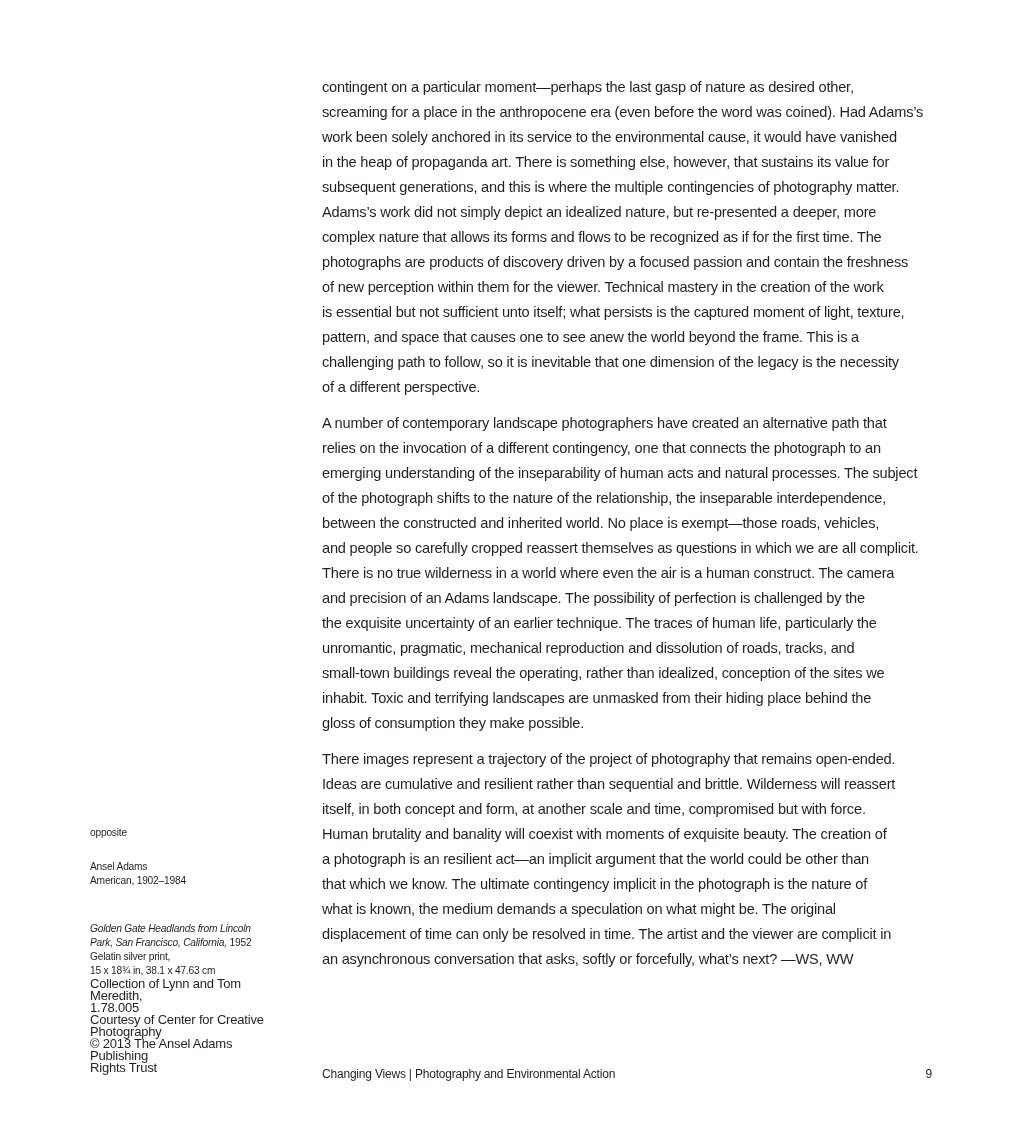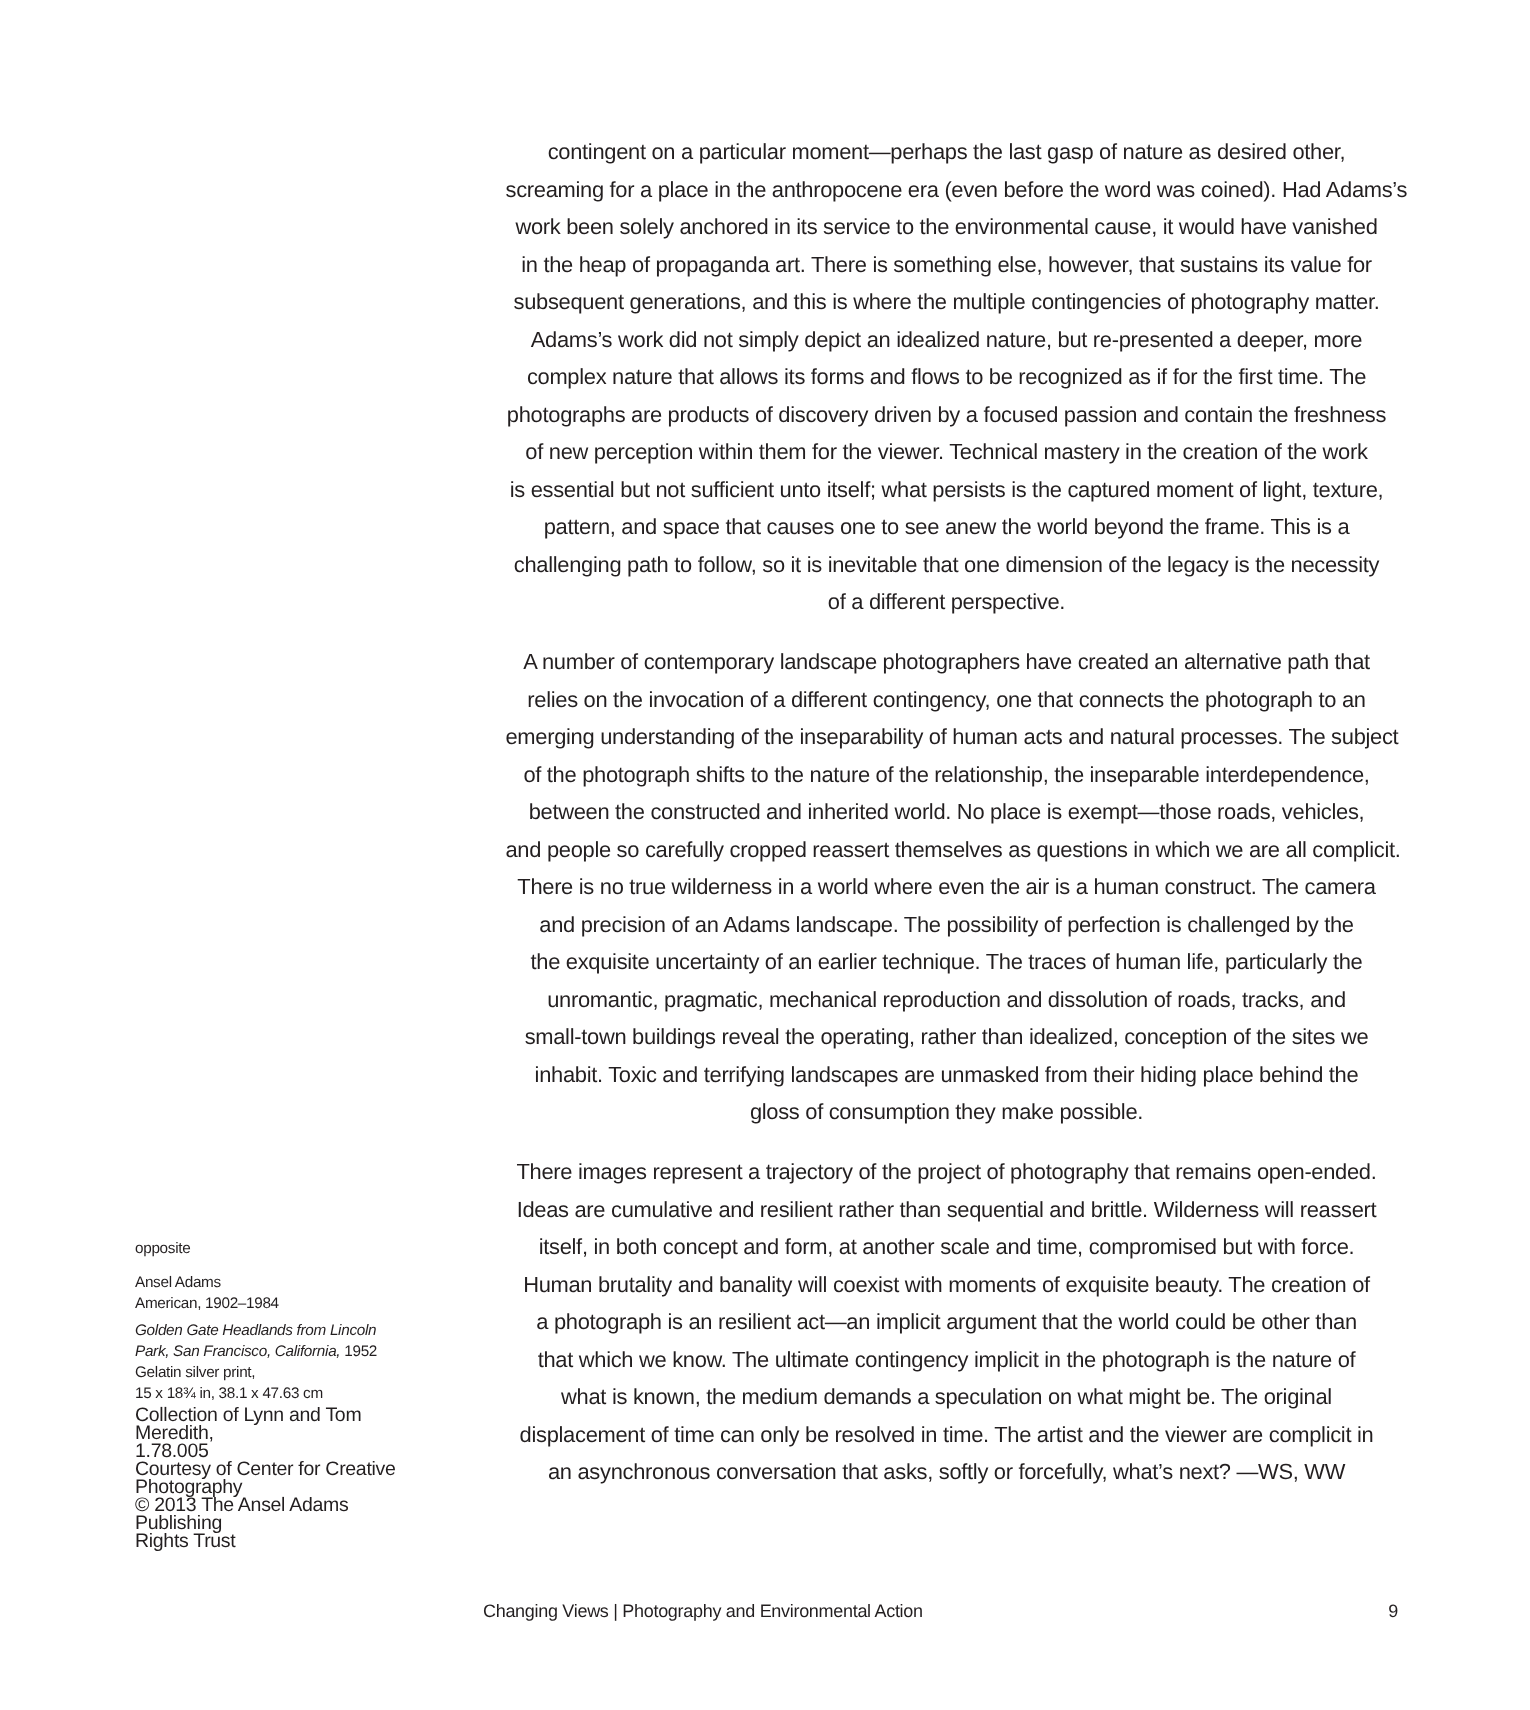--- a/index.html
+++ b/index.html
@@ -1,26 +1,26 @@
 <!DOCTYPE html>
 <html><head>
 <meta charset="utf-8">
 <style>
   html, body { margin: 0; padding: 0; background: #ffffff; }
   body { width: 1020px; height: 1140px; position: relative; overflow: hidden;
          font-family: "Liberation Sans", sans-serif; color: #231f20; }
   .body-col { position: absolute; left: 322px; top: 75px; width: 618px; }
-  .para { margin: 15px; font-size: 14.6px; line-height: 25px; letter-spacing: -0.2px; white-space: nowrap; text-align: center; }
+  .para { margin: 0; font-size: 14.6px; line-height: 25px; letter-spacing: -0.2px; white-space: nowrap; }
   .para .ln { display: block; }
   .para + .para { margin-top: 11px; }
   .caption { position: absolute; left: 90px; top: 826px; width: 200px; font-size: 10.2px; color: #231f20; letter-spacing: -0.2px; }
-  .caption .lbl { margin-bottom: 9px; }
+  .caption .lbl { margin-bottom: 20px; }
   .caption .line { line-height: 14px; }
   .caption .small { font-size: 13px; line-height: 12px; }
-  .caption .ital { font-style: italic; }
+  .caption .ital { font-style: italic; margin-top: 30px; }
   .caption .gap { height: 4px; }
   .footer { position: absolute; left: 322px; top: 1067px; width: 610px; font-size: 12px; letter-spacing: -0.2px; }
   .footer .folio { position: absolute; right: 0; top: 0; }
 </style>
 </head>
 <body>
 
 <div class="body-col">
   <p class="para">
     <span class="ln">contingent on a particular moment—perhaps the last gasp of nature as desired other,</span>

